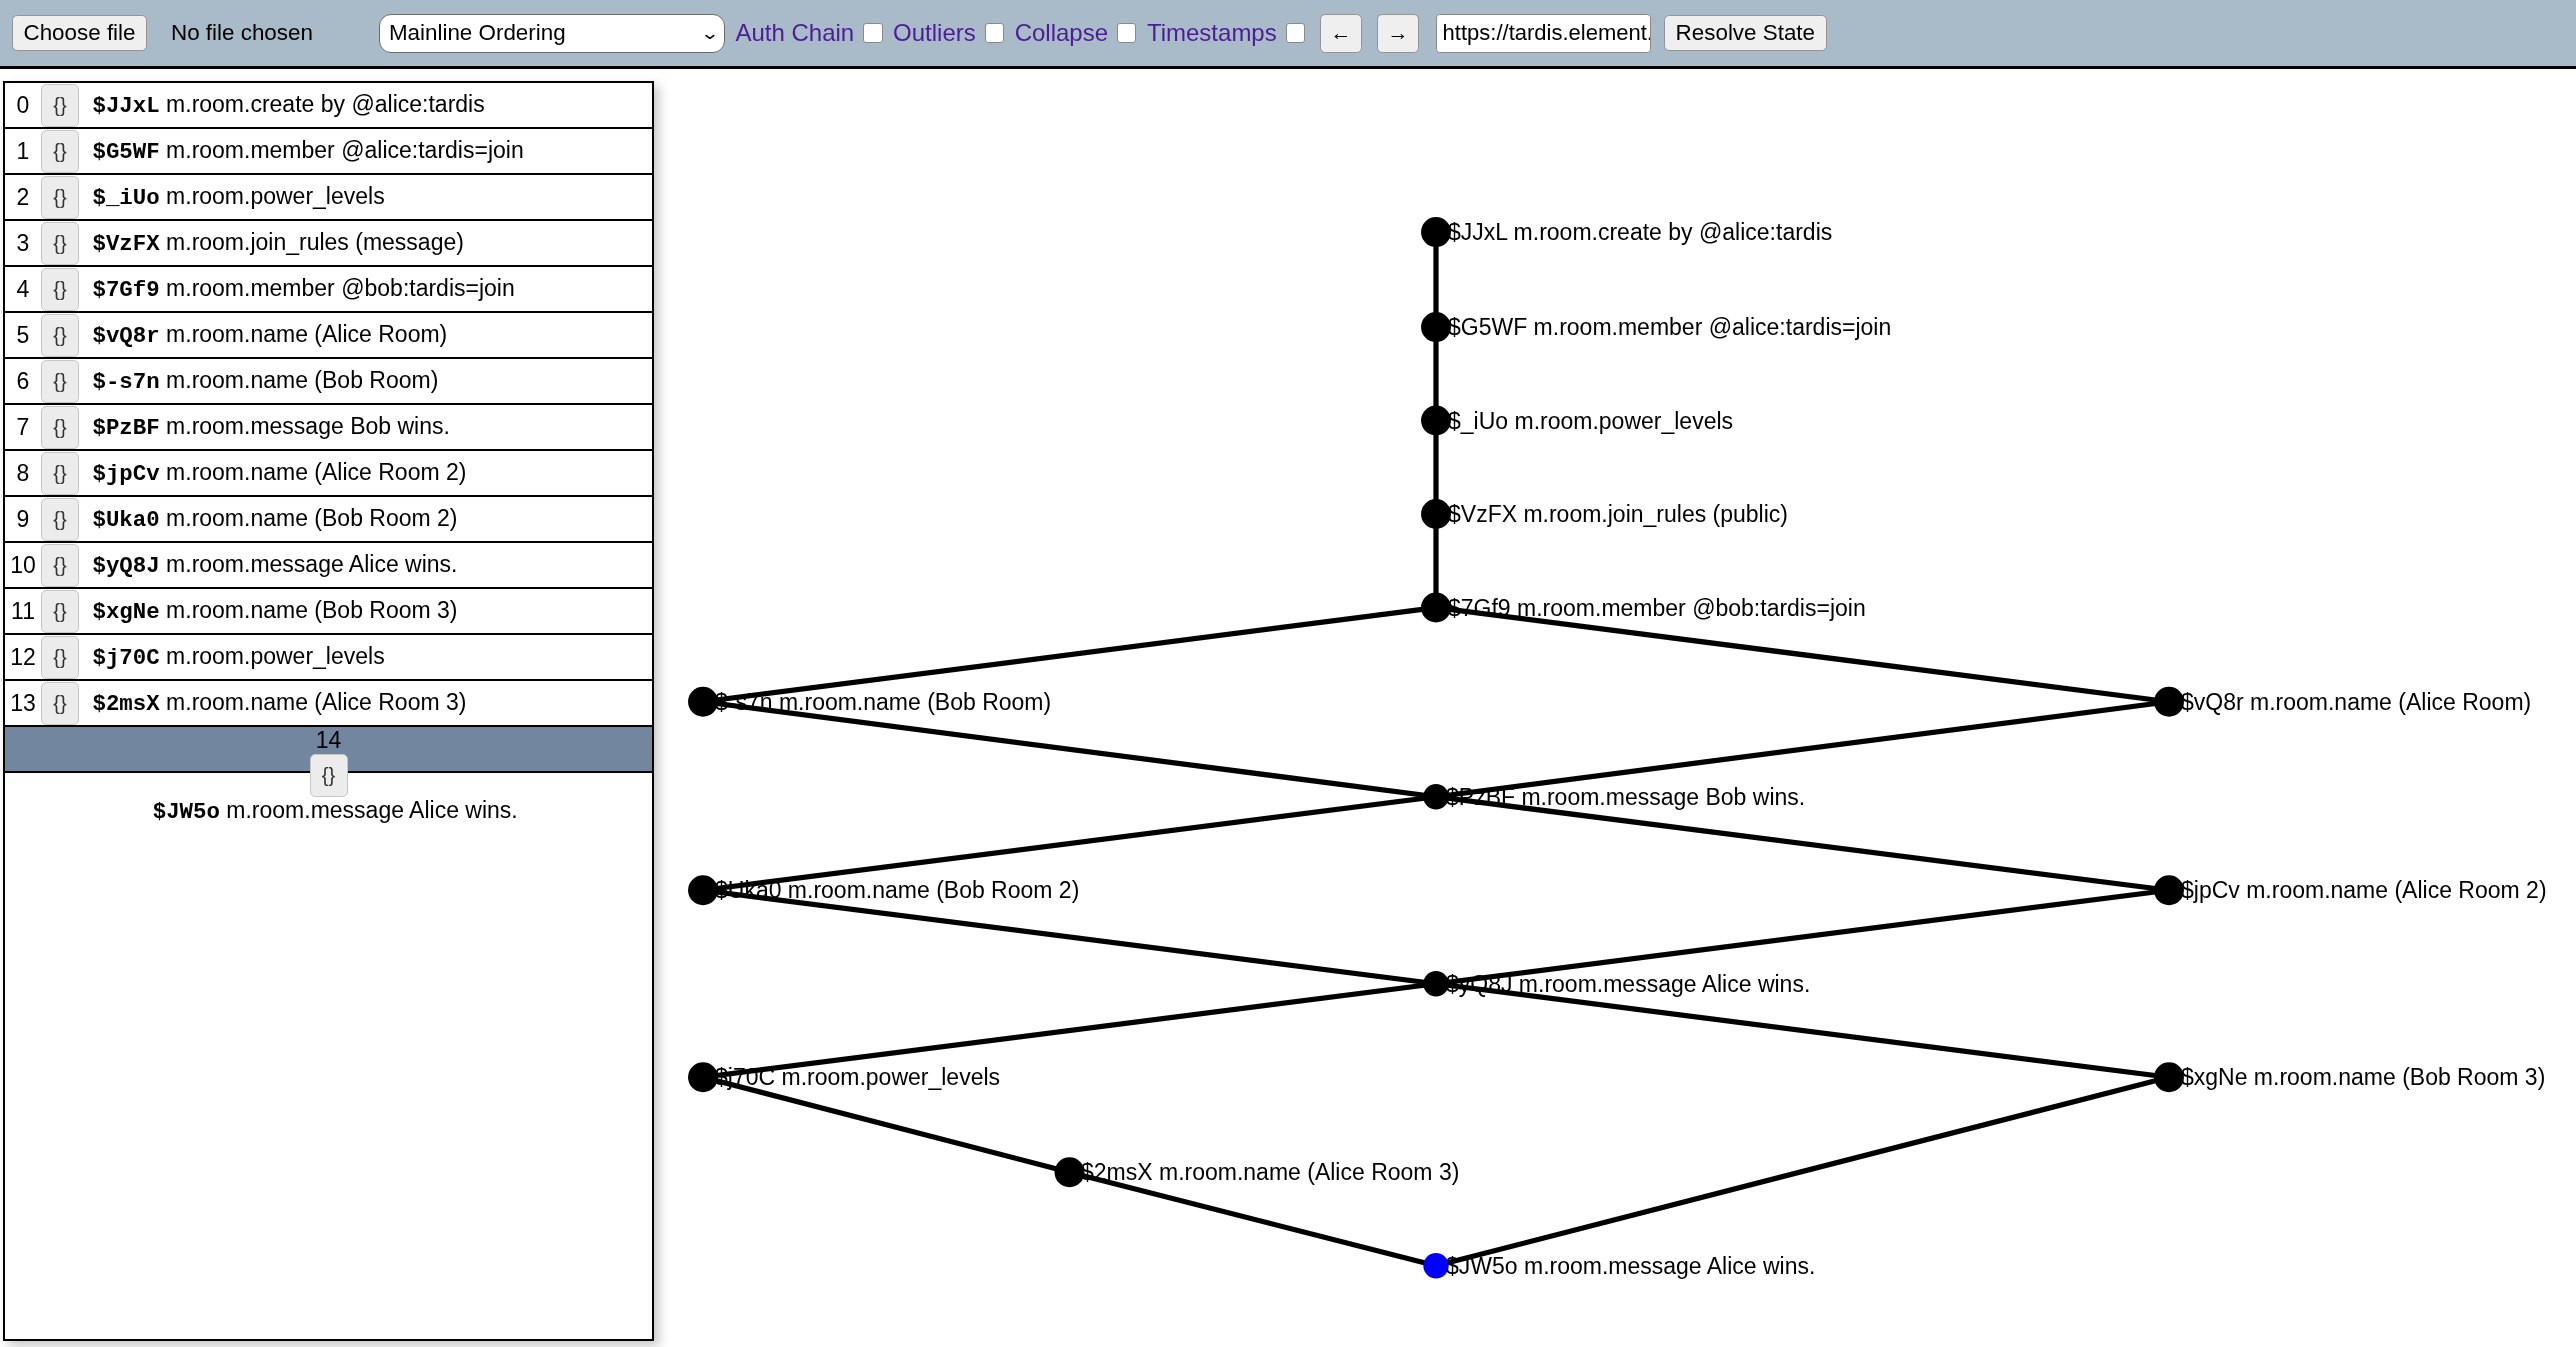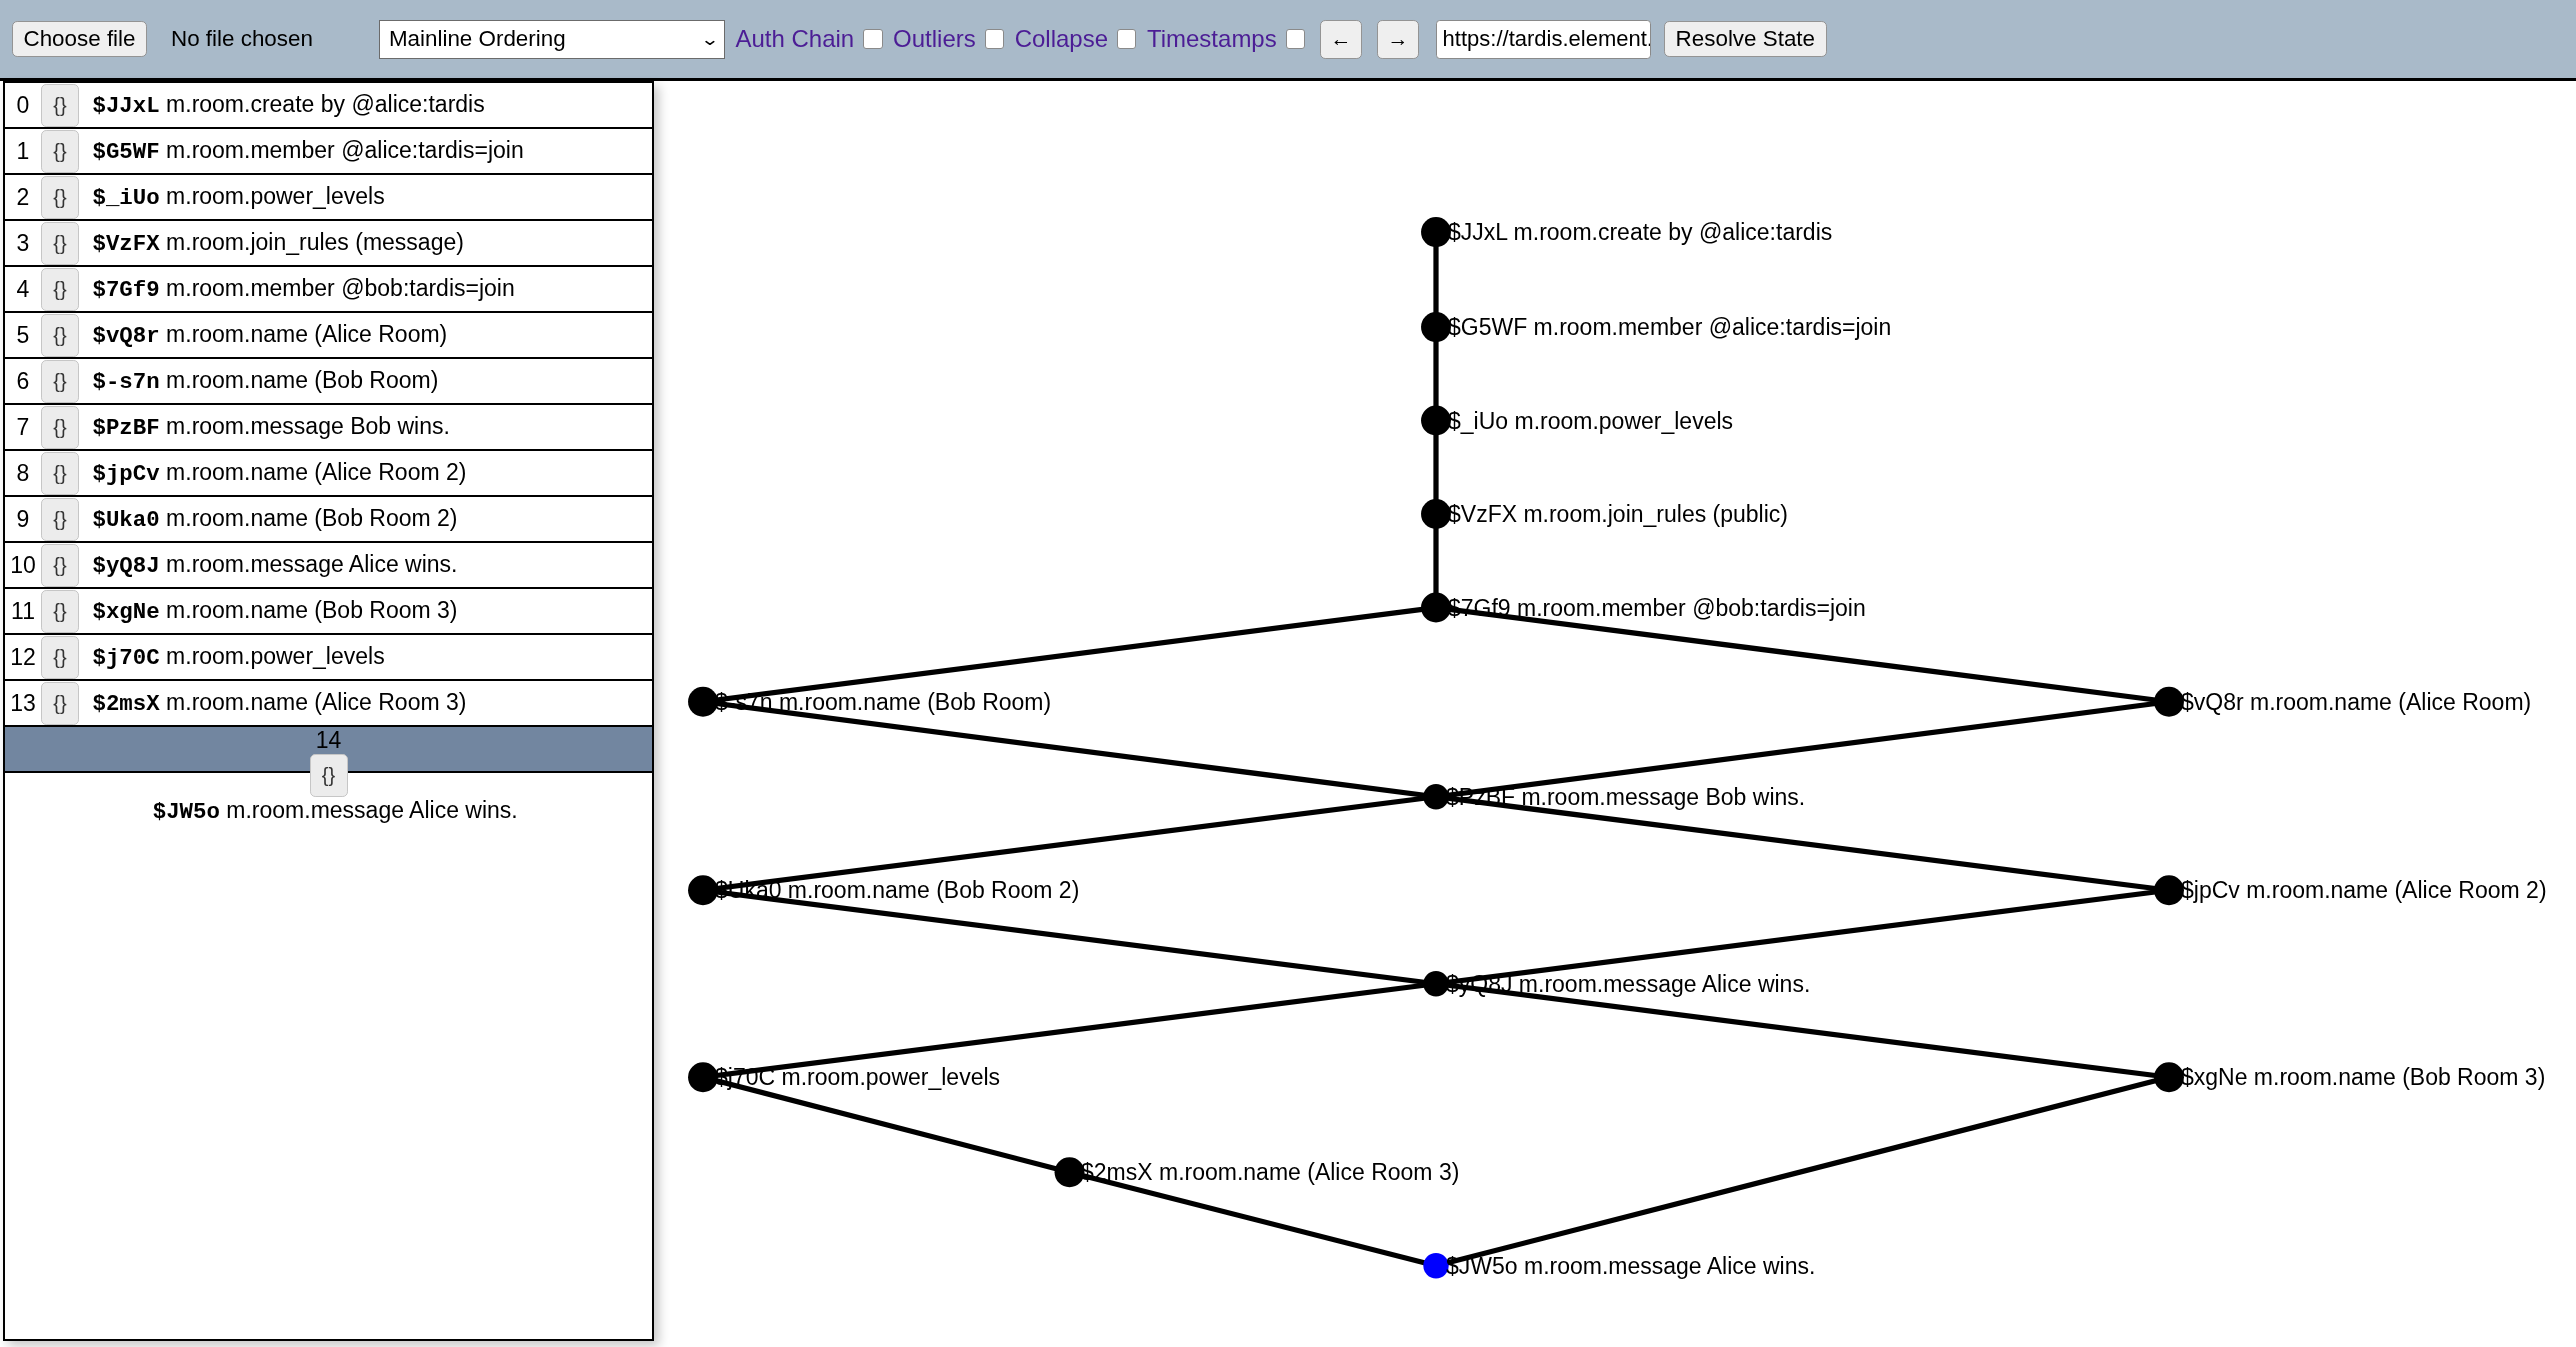--- a/index.html
+++ b/index.html
@@ -13,21 +13,21 @@
     font-family: "Liberation Sans", sans-serif;
     overflow: hidden;
     position: relative;
   }
 
   
   #toolbar {
     position: absolute;
     left: 0; top: 0;
     width: 2576px;
-    height: 81px;
+    height: 69px;
     background: #a9bac9;
     border-bottom: 3.7px solid #000000;
     box-sizing: border-box;
     display: flex;
     align-items: center;
     padding-left: 12px;
     gap: 0px;
   }
   .btn {
     font-family: "Liberation Sans", sans-serif;
@@ -46,21 +46,21 @@
     color: #000;
     margin-left: 24px;
     white-space: nowrap;
   }
   .select-box {
     margin-left: 66px;
     width: 346px;
     height: 39px;
     background: #ffffff;
     border: 1.5px solid #6b6b6b;
-    border-radius: 0;
+    border-radius: 12px;
     display: flex;
     align-items: center;
     justify-content: space-between;
     padding: 0 7.5px 0 9px;
     box-sizing: border-box;
     font-size: 22.4px;
     color: #000;
     white-space: nowrap;
     cursor: default;
   }

